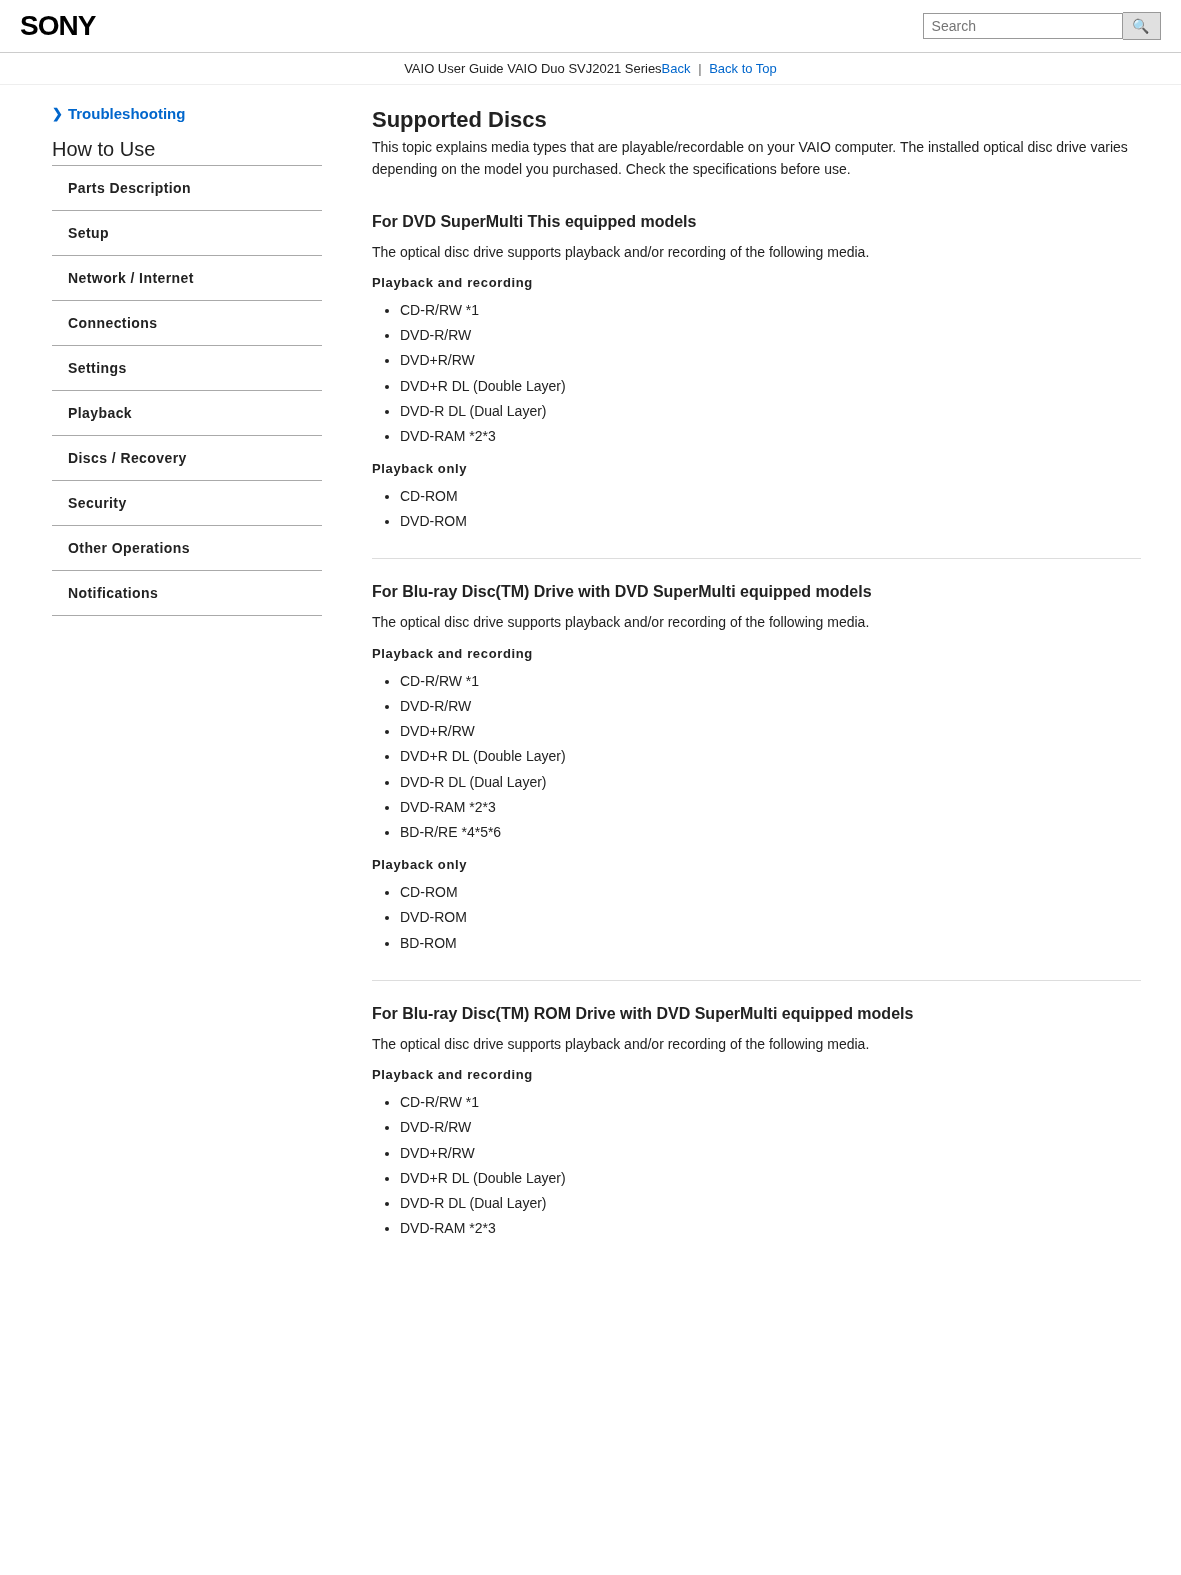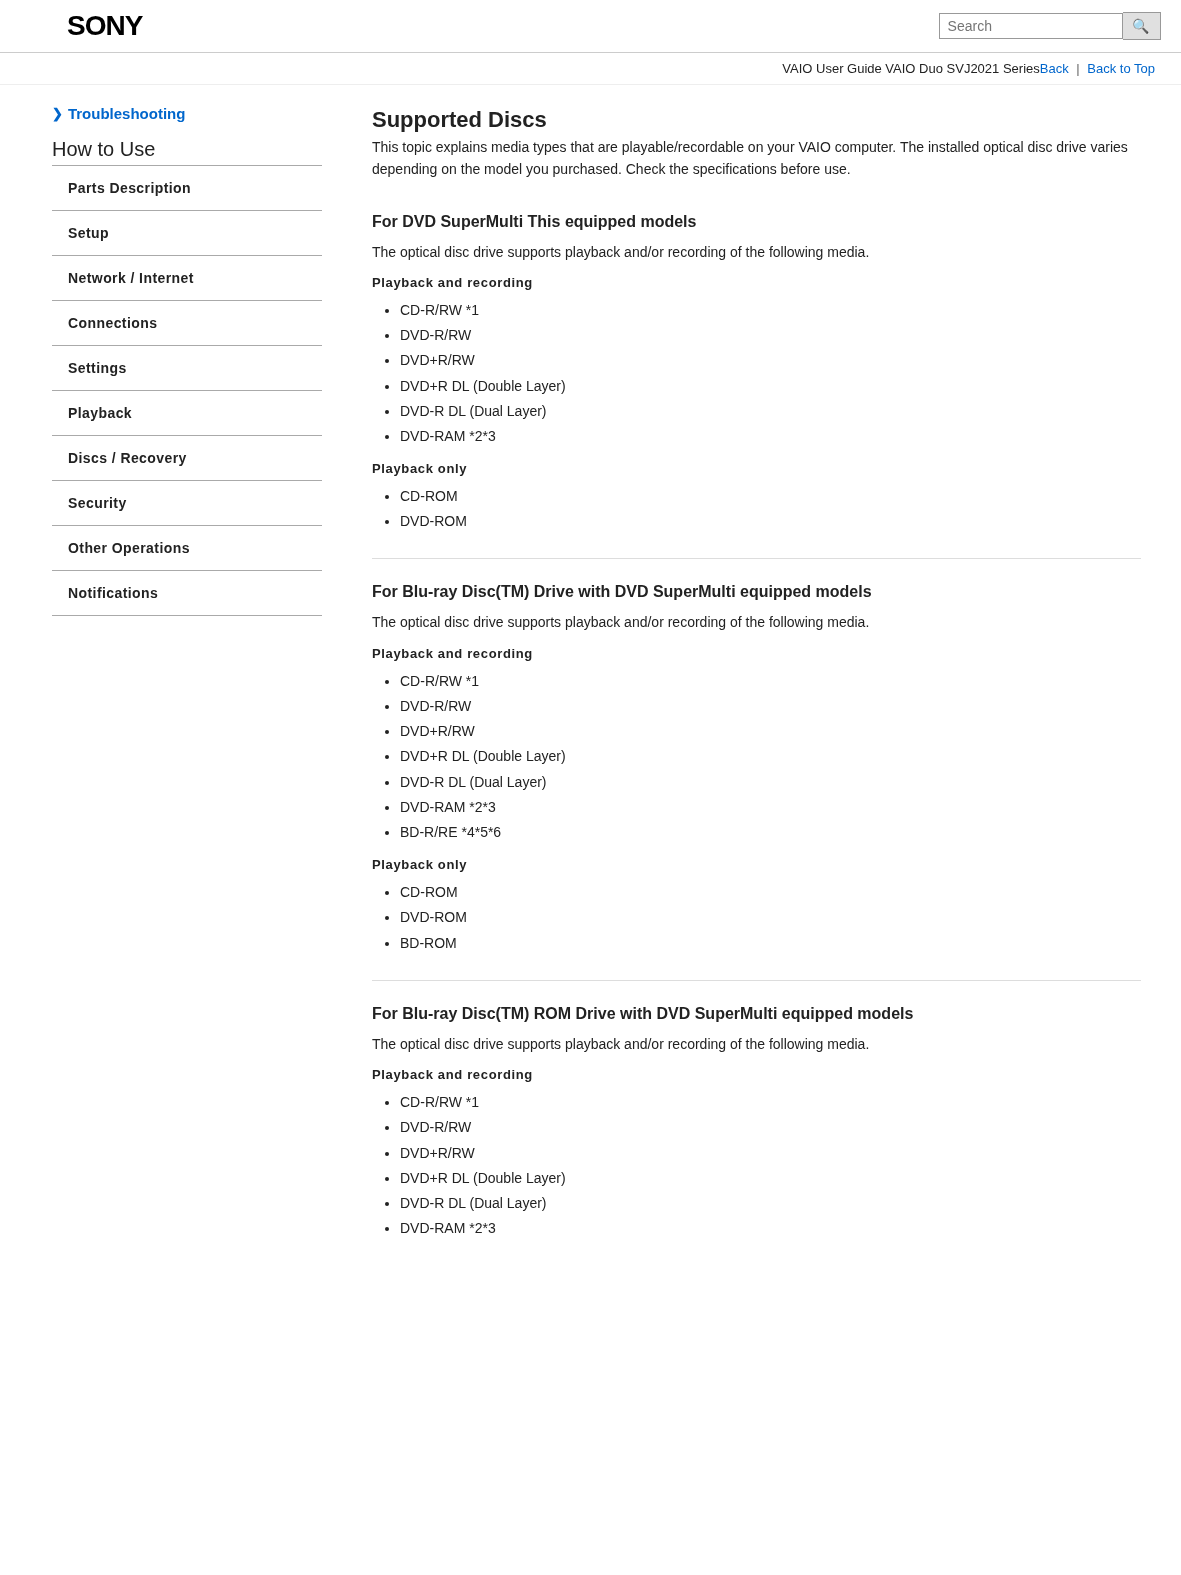--- a/index.html
+++ b/index.html
@@ -11,48 +11,47 @@
       align-items: center;
       justify-content: space-between;
       padding: 10px 20px;
       border-bottom: 1px solid #ccc;
     }
     #logo-text {
       font-size: 28px;
       font-weight: 900;
       letter-spacing: -1px;
       color: #000;
-      margin-left: 47px;
     }
     #search-area {
       display: flex;
       align-items: center;
       gap: 0;
     }
     #search-input {
       border: 1px solid #999;
       padding: 4px 8px;
       font-size: 14px;
-      width: 184px;
+      width: 200px;
       outline: none;
     }
     #search-button {
       border: 1px solid #999;
       border-left: none;
       background: #e0e0e0;
       padding: 4px 10px;
       cursor: pointer;
       font-size: 14px;
       height: 28px;
     }
 
     
     #breadcrumb-bar {
       display: flex;
-      justify-content: flex-end;
+      justify-content: center;
       align-items: center;
       padding: 8px 26px;
       font-size: 13px;
       border-bottom: 1px solid #eee;
     }
     #breadcrumb-bar a, #nav-links a {
       color: #0066cc;
       text-decoration: none;
     }
     #nav-links {

